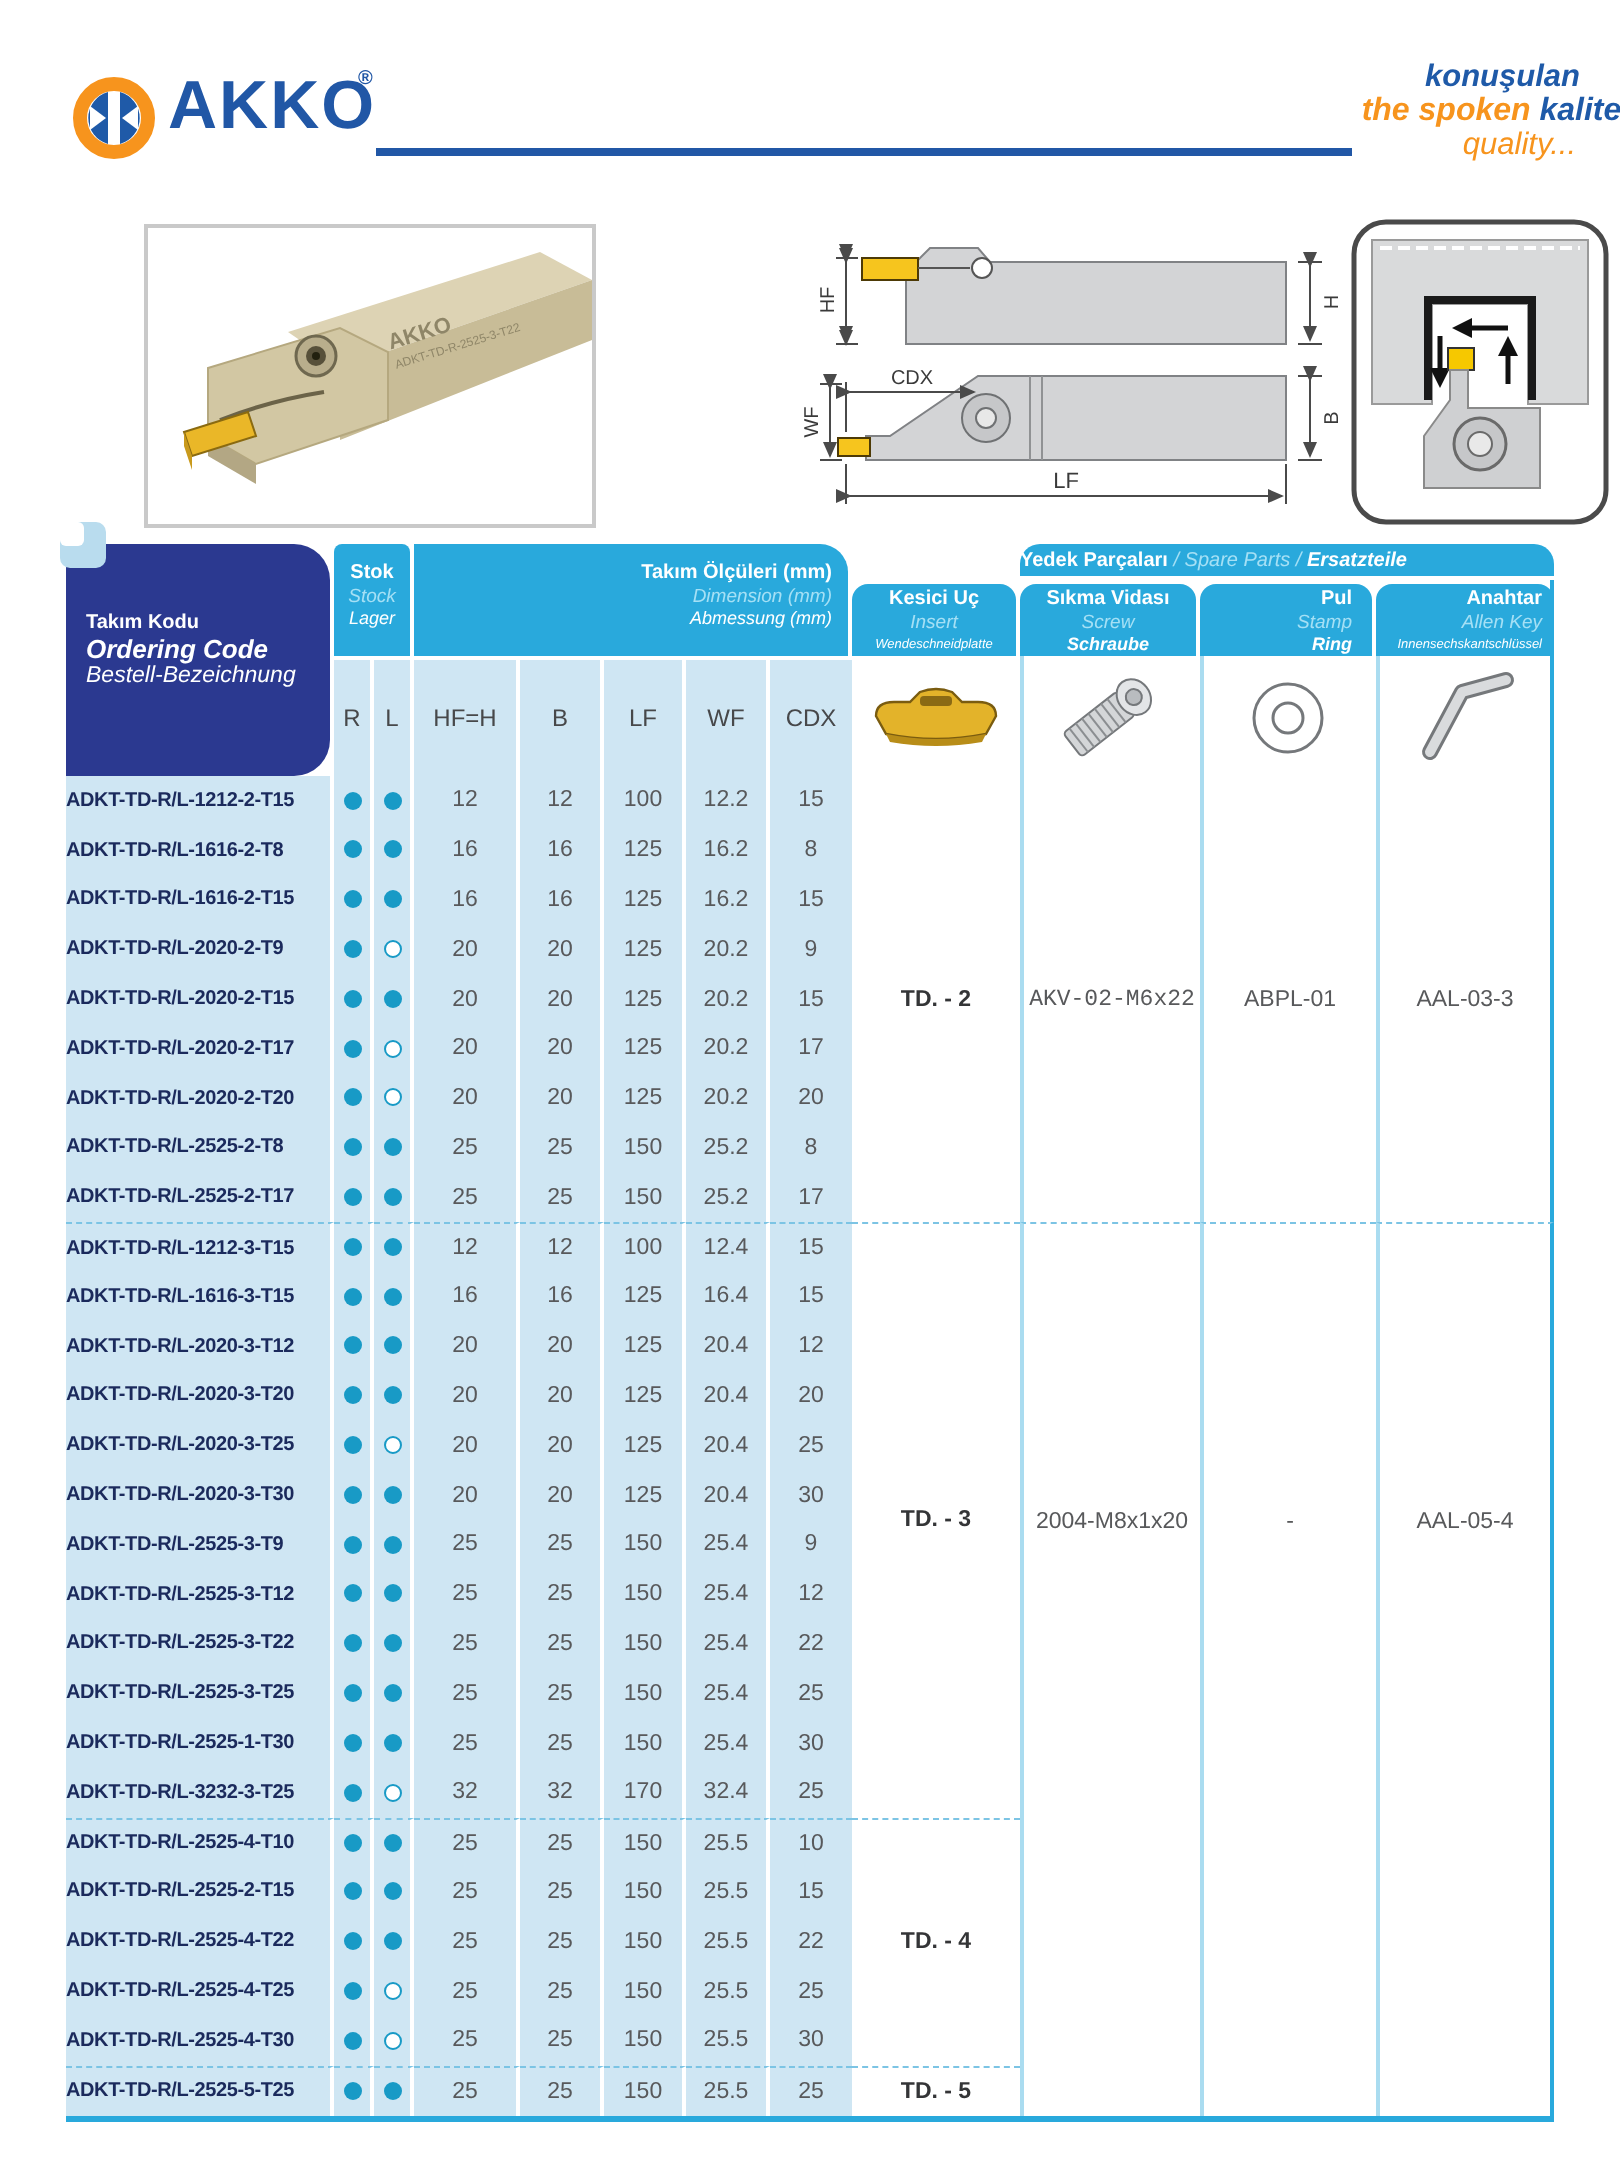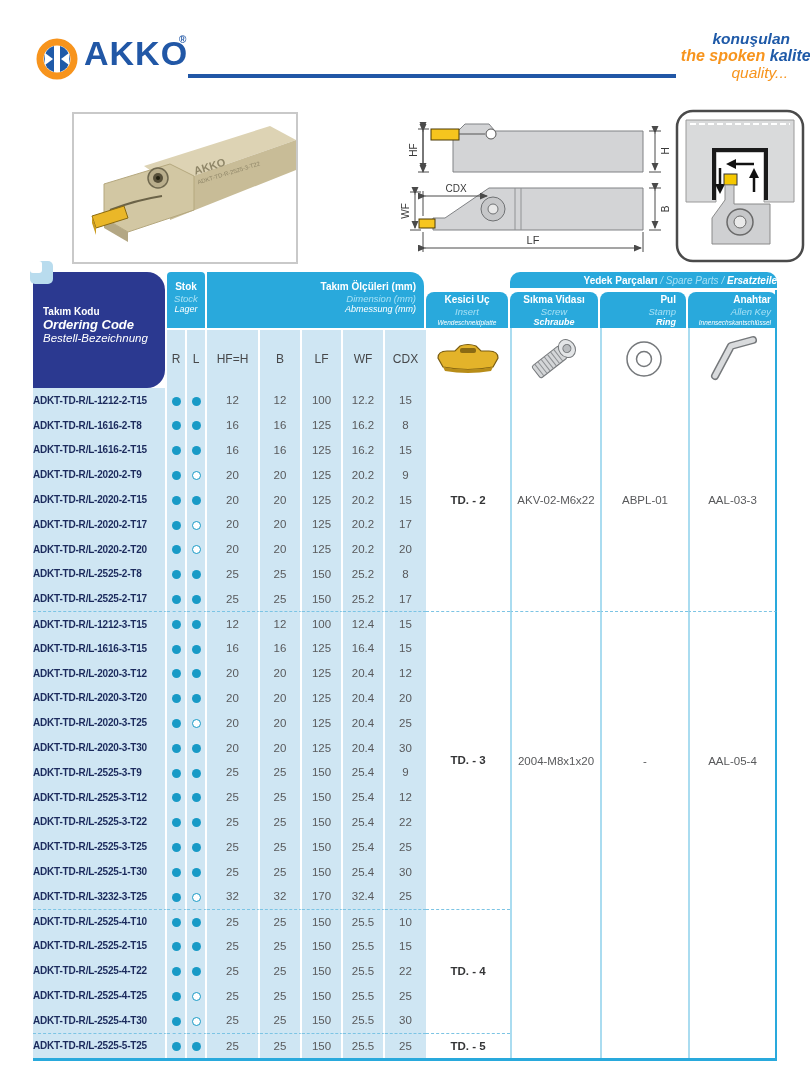--- a/index.html
+++ b/index.html
@@ -46,21 +46,21 @@
   .t2{font-size:9.5px;font-style:italic;color:#a5e0f5;line-height:11px;}
   .t3{font-size:9px;font-style:italic;line-height:11px;}
   .t3b{font-size:9px;font-style:italic;font-weight:bold;line-height:11px;}
   .tiny{font-size:6.5px;}
 
   .h-stok{left:134px;top:2px;width:38px;height:56px;border-radius:4px 4px 0 0;
           text-align:center;padding-top:9px;}
   .h-dims{left:174px;top:2px;width:217px;height:56px;border-radius:0 14px 0 0;
           text-align:right;padding:9px 8px 0 0;}
   .h-band{left:477px;top:2px;width:267px;height:16px;border-radius:10px 10px 0 0;
-          text-align:right;font-size:10px;line-height:18px;}
+          text-align:left;font-size:10px;line-height:18px;}
   .h-band .b1{font-weight:bold;}
   .h-band .b2{font-style:italic;color:#a5e0f5;}
   .h-band .b3{font-style:italic;font-weight:bold;}
   .h-ins{left:393px;top:22px;width:82px;height:36px;border-radius:8px 8px 0 0;
          text-align:center;padding-top:2px;}
   .h-screw{left:477px;top:22px;width:88px;height:36px;border-radius:8px 8px 0 0;
            text-align:center;padding-top:2px;}
   .h-pul{left:567px;top:22px;width:86px;height:36px;border-radius:8px 8px 0 0;
          text-align:right;padding:2px 10px 0 0;}
   .h-key{left:655px;top:22px;width:89px;height:36px;border-radius:8px 8px 0 0;
@@ -310,21 +310,21 @@
             <td class="code">ADKT-TD-R/L-1212-2-T15</td>
             <td class="dot"><span class="dotf"></span></td>
             <td class="dot"><span class="dotf"></span></td>
             <td class="num">12</td>
             <td class="num">12</td>
             <td class="num">100</td>
             <td class="num">12.2</td>
             <td class="num cdx">15</td>
             <td class="grp ins" rowspan="9">TD. - 2</td>
             <td class="grp spare" rowspan="9">
-              <span class="spare-val" style="top: 50%;">AKV-02-M6x22</span>
+              <span class="spare-val" style="top: 50%; font-family: Liberation Mono, monospace;">AKV-02-M6x22</span>
             </td>
             <td class="grp spare" rowspan="9">
               <span class="spare-val" style="top: 50%;">ABPL-01</span>
             </td>
             <td class="grp spare last" rowspan="9">
               <span class="spare-val" style="top: 50%;">AAL-03-3</span>
             </td>
           </tr>
           <tr>
             <td class="code">ADKT-TD-R/L-1616-2-T8</td>

